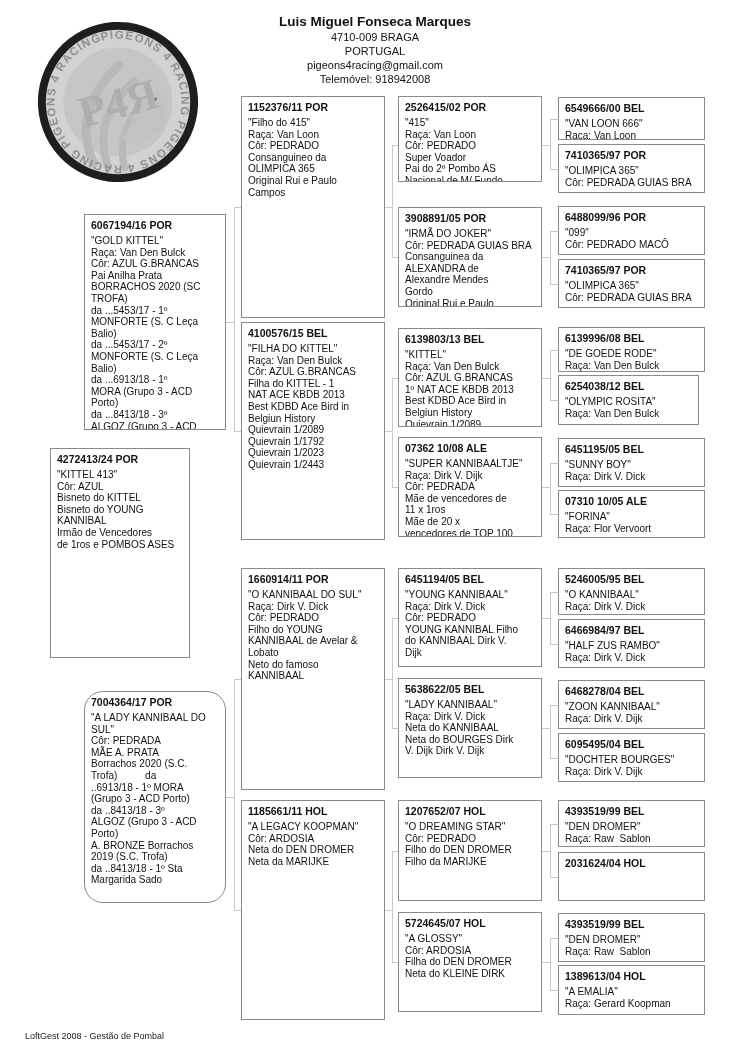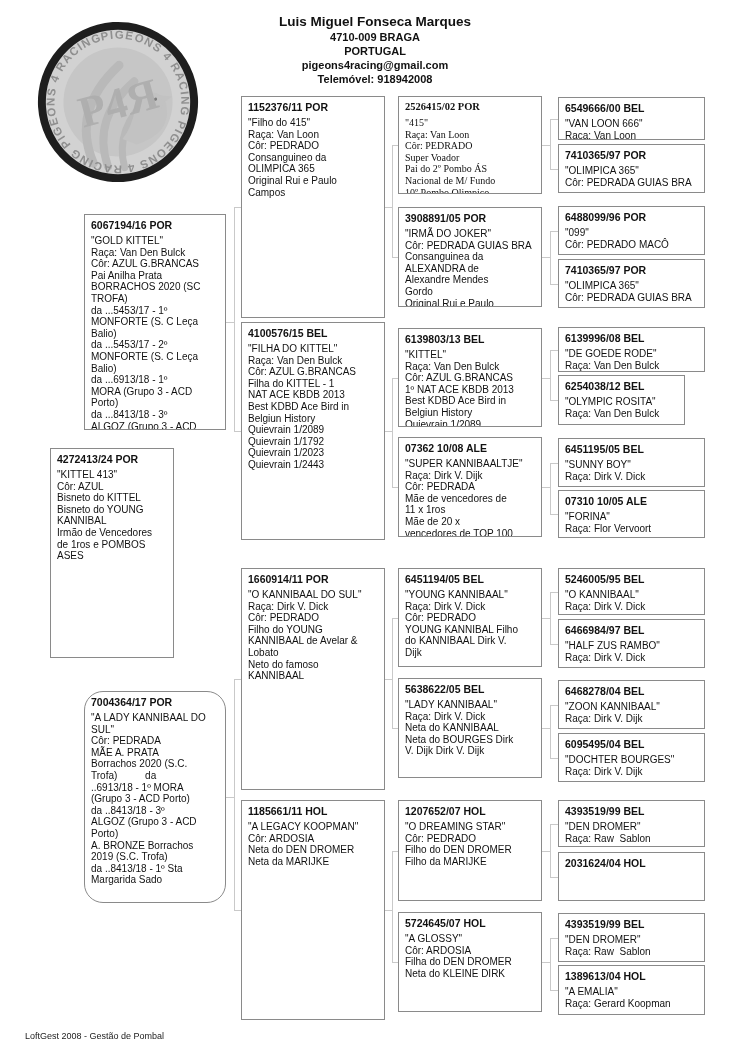--- a/index.html
+++ b/index.html
@@ -1,20 +1,20 @@
 <!DOCTYPE html>
 <html><head>
 <meta charset="utf-8">
 <style>
   html,body{margin:0;padding:0;background:#fff;}
   body{width:750px;height:1060px;font-family:"Liberation Sans",sans-serif;color:#111;}
   .page{position:relative;width:750px;height:1060px;background:#fff;overflow:hidden;}
   .hdr{position:absolute;left:0;top:13px;width:750px;text-align:center;}
   .hdr-name{font-size:13.5px;font-weight:bold;line-height:17px;}
-  .hdr-line{font-size:11px;font-weight:bold;line-height:14px;}
+  .hdr-line{font-size:11px;font-weight:normal;line-height:14px;}
   .pbox{position:absolute;border:1px solid #8a8a8a;background:#fff;box-sizing:border-box;
         padding:4px 5px 0 6px;overflow:hidden;}
   .pbox .ring{font-size:10.5px;font-weight:bold;line-height:12px;margin-bottom:4px;}
   .pbox .body{font-size:10px;line-height:11.6px;white-space:pre-wrap;}
   .conn{position:absolute;background:#c9c9c9;}
   .logo{position:absolute;left:30px;top:14px;width:176px;height:176px;}
   .footer{position:absolute;left:25px;top:1031px;font-size:9px;color:#222;}
 </style>
 </head>
 <body>
@@ -123,21 +123,21 @@
 Balio)
 da ...5453/17 - 2º
 MONFORTE (S. C Leça
 Balio)
 da ...6913/18 - 1º
 MORA (Grupo 3 - ACD
 Porto)
 da ...8413/18 - 3º
 ALGOZ (Grupo 3 - ACD</div>
       </div>
-      <div class="pbox" style="left: 50px; top: 448px; width: 124px; height: 210px;">
+      <div class="pbox" style="left: 50px; top: 448px; width: 140px; height: 210px;">
         <div class="ring">4272413/24 POR</div>
         <div class="body">"KITTEL 413"
 Côr: AZUL
 Bisneto do KITTEL
 Bisneto do YOUNG
 KANNIBAL
 Irmão de Vencedores
 de 1ros e POMBOS ASES</div>
       </div>
       <div class="pbox" style="left: 84px; top: 691px; width: 142px; height: 212px; border-radius: 19px;">
@@ -193,21 +193,21 @@
 Neto do famoso
 KANNIBAAL</div>
       </div>
       <div class="pbox" style="left: 241px; top: 800px; width: 144px; height: 220px;">
         <div class="ring">1185661/11 HOL</div>
         <div class="body">"A LEGACY KOOPMAN"
 Côr: ARDOSIA
 Neta do DEN DROMER
 Neta da MARIJKE</div>
       </div>
-      <div class="pbox" style="left: 398px; top: 96px; width: 144px; height: 98px; font-family: Liberation Serif, serif;">
+      <div class="pbox" style="left: 398px; top: 96px; width: 144px; height: 86px;">
         <div class="ring">2526415/02 POR</div>
         <div class="body">"415"
 Raça: Van Loon
 Côr: PEDRADO
 Super Voador
 Pai do 2º Pombo ÁS
 Nacional de M/ Fundo
 10º Pombo Olimpico</div>
       </div>
       <div class="pbox" style="left: 398px; top: 207px; width: 144px; height: 100px;">
@@ -289,21 +289,21 @@
       <div class="pbox" style="left: 558px; top: 259px; width: 147px; height: 49px;">
         <div class="ring">7410365/97 POR</div>
         <div class="body">"OLIMPICA 365"
 Côr: PEDRADA GUIAS BRA</div>
       </div>
       <div class="pbox" style="left: 558px; top: 327px; width: 147px; height: 45px;">
         <div class="ring">6139996/08 BEL</div>
         <div class="body">"DE GOEDE RODE"
 Raça: Van Den Bulck</div>
       </div>
-      <div class="pbox" style="left: 558px; top: 375px; width: 127px; height: 50px;">
+      <div class="pbox" style="left: 558px; top: 375px; width: 141px; height: 50px;">
         <div class="ring">6254038/12 BEL</div>
         <div class="body">"OLYMPIC ROSITA"
 Raça: Van Den Bulck</div>
       </div>
       <div class="pbox" style="left: 558px; top: 438px; width: 147px; height: 49px;">
         <div class="ring">6451195/05 BEL</div>
         <div class="body">"SUNNY BOY"
 Raça: Dirk V. Dick</div>
       </div>
       <div class="pbox" style="left: 558px; top: 490px; width: 147px; height: 48px;">

